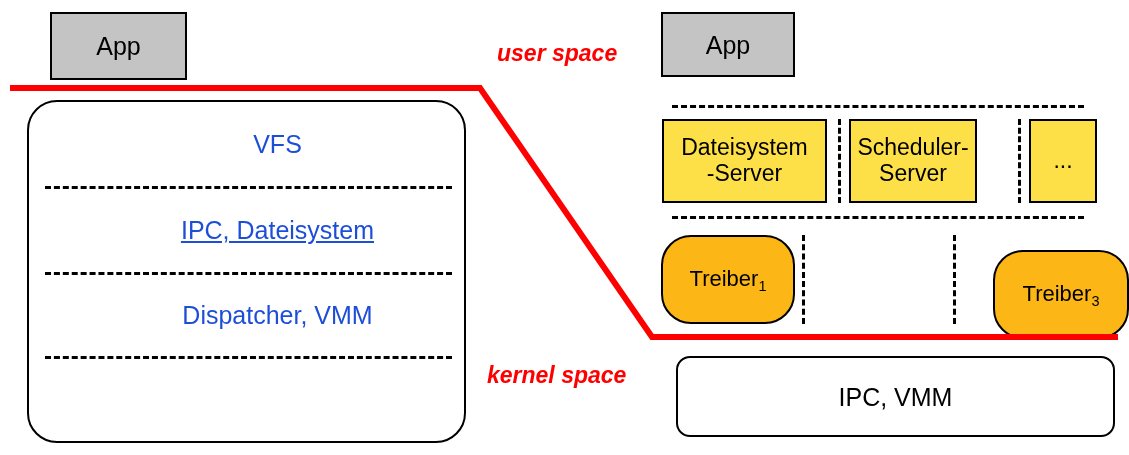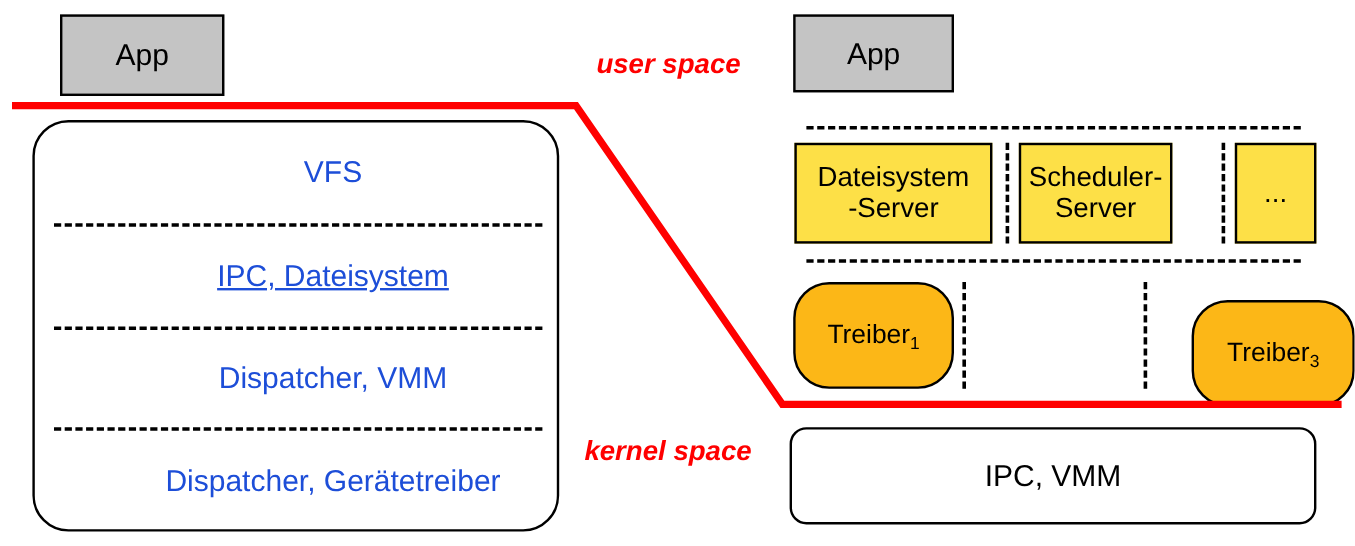--- a/index.html
+++ b/index.html
@@ -138,23 +138,20 @@
     <div class="mono-layer" style="top:85px; height:86px;text-decoration:underline;">
       <span>IPC, Dateisystem</span>
     </div>
     <div class="mono-divider" style="top:170px;"></div>
 
     <div class="mono-layer" style="top:171px; height:84px;">
       <span>Dispatcher, VMM</span>
     </div>
     <div class="mono-divider" style="top:254px;"></div>
 
-    <div class="mono-layer" style="top:255px; height:88px;">
-      <span>Dispatcher, Gerätetreiber</span>
-    </div>
   </div>
 
   <div class="box app-box" style="left:661px; top:12px; width:134px; height:65px;">
     <span>App</span>
   </div>
 
   <div class="h-dash" style="left:672px; top:105px; width:412px;"></div>
 
   <div class="box green-box" style="left:662px; top:119px; width:165px; height:84px;">
     <span>Dateisystem
@@ -174,21 +171,21 @@
 
   <div class="box orange-box" style="left:661px; top:235px; width:134px; height:89px;">
     <span><span>Treiber</span><sub>1</sub></span>
   </div>
   <div class="v-dash" style="left:802px; top:235px; height:89px;"></div>
   <div class="v-dash" style="left:953px; top:235px; height:89px;"></div>
   <div class="box orange-box" style="left:961px; top:250px; width:136px; height:89px;margin-left:32px;">
     <span><span>Treiber</span><sub>3</sub></span>
   </div>
 
-  <div class="box plain-box" style="left:658px; top:356px; width:439px; height:81px; border-radius:14px; border-width:2.2px;">
+  <div class="box plain-box" style="left:676px; top:356px; width:439px; height:81px; border-radius:14px; border-width:2.2px;">
     <span>IPC, VMM</span>
   </div>
 
   <svg id="boundary-line" viewBox="0 0 1129 455">
     <polyline points="10,88 480,88 652,337 1118,337" fill="none" stroke="#ff0000" stroke-width="6" stroke-linejoin="miter" stroke-linecap="butt"></polyline>
   </svg>
 
   <div class="space-label" style="left:487px; top:362px;">kernel space</div>
   <div class="space-label" style="left:497px; top:40px;">user space</div>
 

